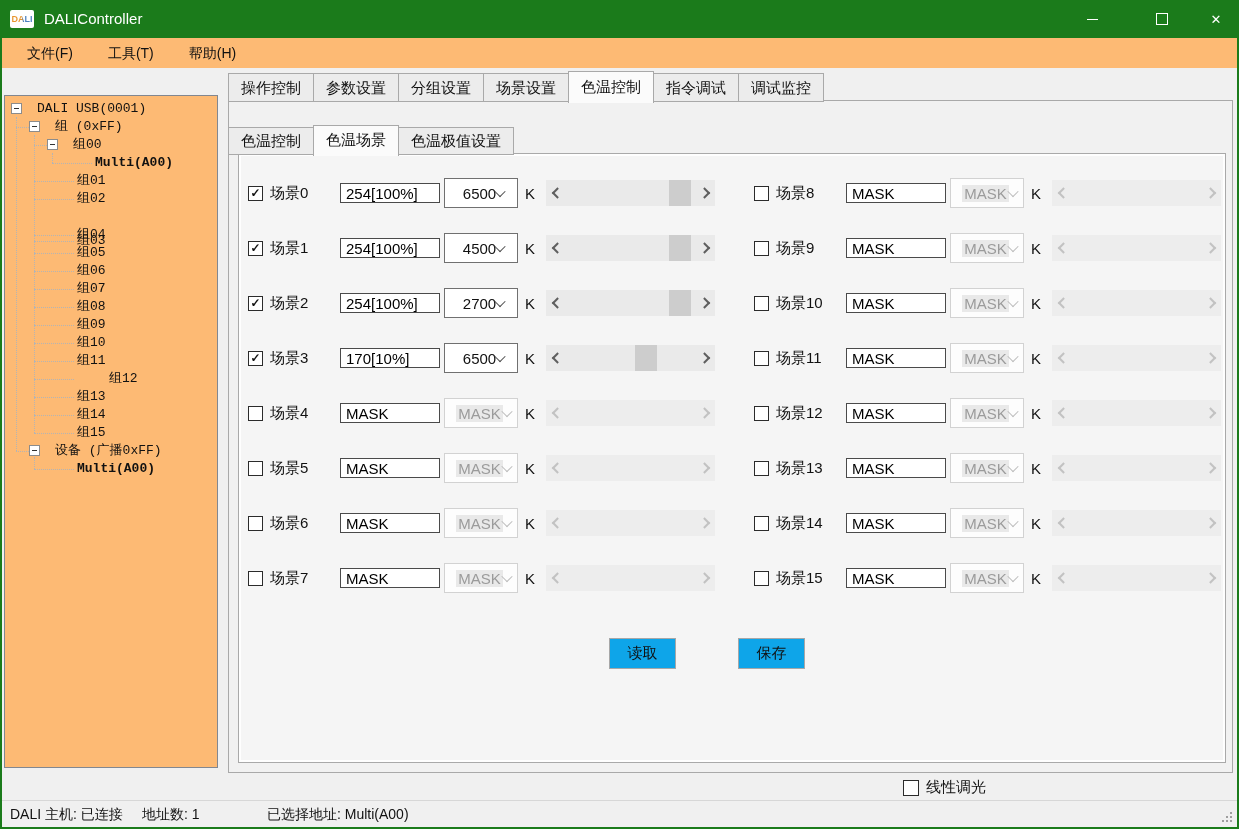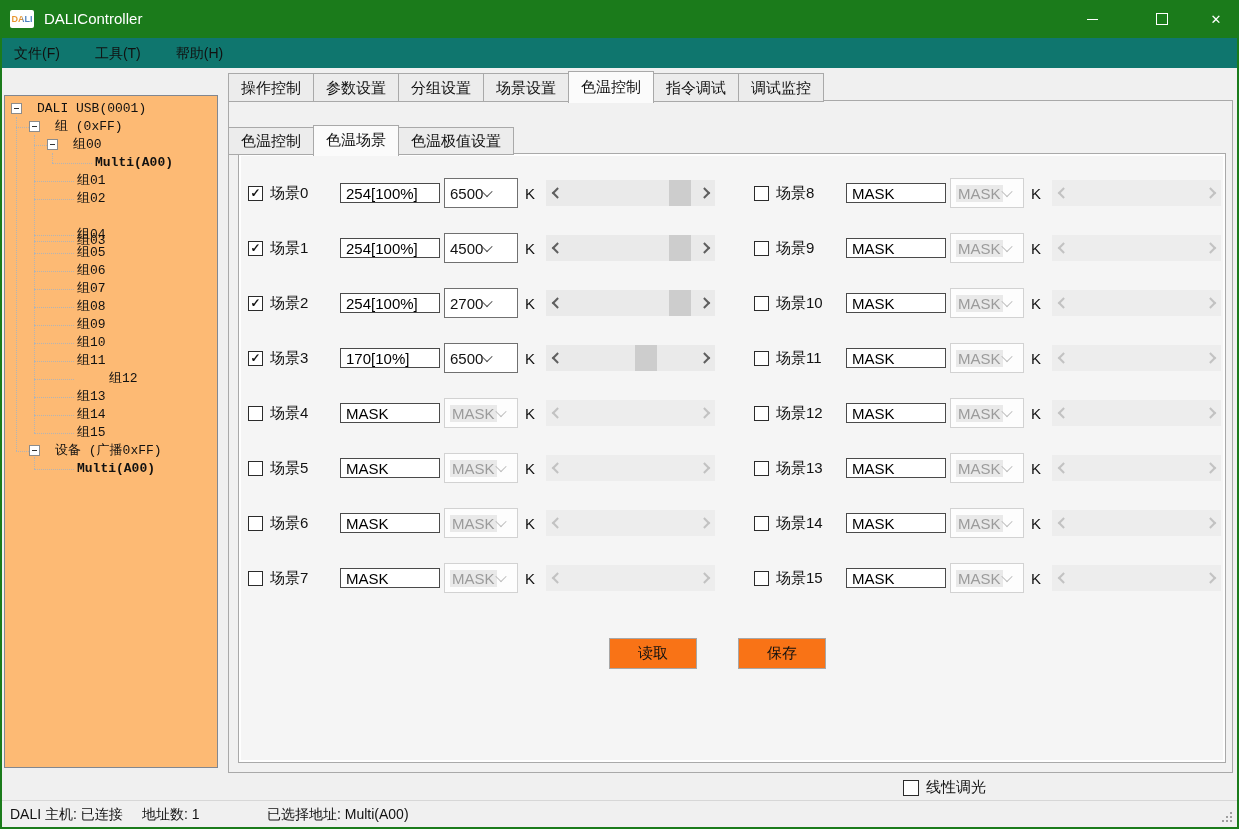--- a/index.html
+++ b/index.html
@@ -13,21 +13,21 @@
   .edge.bottom{left:0;top:827px;width:1239px;height:2px;}
   .app-icon{position:absolute;left:10px;top:10px;width:24px;height:18px;background:#fff;border-radius:2px;
             display:flex;align-items:center;justify-content:center;font-size:9px;font-weight:bold;color:#e8952f;letter-spacing:0;}
   .app-icon span{background:linear-gradient(90deg,#e8952f 45%,#4a7fc1 55%);-webkit-background-clip:text;background-clip:text;color:transparent;}
   .title-text{position:absolute;left:44px;top:0;height:38px;line-height:38px;color:#fff;font-size:15px;}
   .win-btn{position:absolute;top:0;width:46px;height:38px;display:flex;align-items:center;justify-content:center;}
   .glyph-min{width:11px;height:1px;background:#fff;}
   .glyph-max{width:10px;height:10px;border:1px solid #fff;}
   .glyph-close{color:#fff;font-size:13px;line-height:1;}
   
-  .menubar{position:absolute;left:2px;top:38px;width:1235px;height:30px;background:#0f766e;display:flex;align-items:center;padding-left:0;box-sizing:border-box;}
+  .menubar{position:absolute;left:2px;top:38px;width:1235px;height:30px;background:#fdba74;display:flex;align-items:center;padding-left:13px;box-sizing:border-box;}
   .menu-item{padding:0 12px;font-size:14px;height:30px;line-height:30px;margin-right:11px;}
   
   .tree-panel{position:absolute;left:4px;top:95px;width:214px;height:673px;background:#fdba74;border:1px solid #828790;box-sizing:border-box;
               font-family:"Liberation Mono",monospace;font-size:13px;overflow:hidden;}
   .tree-guide-v{position:absolute;width:0;border-left:1px dotted #b4b4b4;}
   .tree-row{position:absolute;left:0;right:0;height:18px;}
   .tree-stub{position:absolute;top:9px;height:0;border-top:1px dotted #b4b4b4;}
   .expander{position:absolute;top:3px;width:11px;height:11px;border:1px solid #8c8c8c;background:#fff;box-sizing:border-box;
             display:flex;align-items:center;justify-content:center;}
   .expander .minus{width:5px;height:1px;background:#333;}
@@ -47,40 +47,40 @@
   .scene-row{position:absolute;display:flex;align-items:center;height:30px;}
   .checkbox{width:13px;height:13px;border:1px solid #2b2b2b;background:#fff;box-sizing:content-box;
             display:flex;align-items:center;justify-content:center;flex:none;}
   .checkbox .check{display:none;font-size:12px;font-weight:700;color:#111;line-height:1;}
   .checkbox.checked .check{display:block;}
   .scene-row .checkbox{margin-right:7px;}
   .scene-label{width:70px;font-size:15px;flex:none;}
   .scene-value{width:100px;height:20px;box-sizing:border-box;border:1px solid #4a4a4a;background:#fff;font-family:"Liberation Sans",sans-serif;
                font-size:15px;padding:0 5px;flex:none;outline:none;}
   .combo{width:74px;height:30px;box-sizing:border-box;border:1px solid #707070;background:#fff;margin-left:4px;
-         display:flex;align-items:center;justify-content:flex-start;padding:0 0 0 5px;flex:none;}
+         display:flex;align-items:center;justify-content:center;padding:0 0 0 5px;flex:none;}
   .combo-text{font-size:15px;color:#111;line-height:1;}
   .combo-chev{width:7px;height:7px;border-right:1.5px solid #4d4d4d;border-bottom:1.5px solid #4d4d4d;
               transform:rotate(45deg) translate(-1px,-1px);flex:none;}
   .combo.disabled{border-color:#d2d2d2;background:#fdfdfd;}
   .combo.disabled .combo-text{color:#9b9b9b;background:#e9e9e9;padding:1px 2px;}
   .combo.disabled .combo-chev{border-color:#bdbdbd;}
   .unit{font-size:15px;margin-left:7px;width:13px;flex:none;}
   .hscroll{position:relative;width:169px;height:26px;background:#eaeaea;margin-left:8px;flex:none;}
   .hscroll .arr{position:absolute;top:0;bottom:0;width:17px;display:flex;align-items:center;justify-content:center;}
   .hscroll .arr.left{left:1px;}
   .hscroll .arr.right{right:1px;}
   .hscroll .arr i{width:6px;height:6px;display:block;border-left:2px solid #5f5f5f;border-bottom:2px solid #5f5f5f;}
   .hscroll .arr.left i{transform:rotate(45deg) translate(1px,-1px);}
   .hscroll .arr.right i{transform:rotate(-135deg) translate(1px,-1px);}
   .hscroll.disabled{background:#ededed;}
   .hscroll.disabled .arr i{border-color:#c2c2c2;}
   .thumb{position:absolute;top:0;width:22px;height:26px;background:#cdcdcd;}
   
-  .btn{position:absolute;width:88px;height:31px;background:#f97316;border:1px solid #a7a7a7;font-family:"Liberation Sans",sans-serif;
+  .btn{position:absolute;width:67px;height:31px;background:#0ea5e9;border:1px solid #a7a7a7;font-family:"Liberation Sans",sans-serif;
        font-size:15px;color:#111;display:flex;align-items:center;justify-content:center;padding:0;}
   
   .linear-dim{position:absolute;left:903px;top:778px;display:flex;align-items:center;font-size:15px;}
   .linear-dim .checkbox{width:14px;height:14px;margin-right:7px;}
   .statusbar{position:absolute;left:2px;top:800px;width:1235px;height:27px;background:#f0f0f0;border-top:1px solid #d7d7d7;box-sizing:border-box;font-size:14px;}
   .status-item{position:absolute;top:0;height:27px;line-height:26px;white-space:nowrap;}
   .grip{position:absolute;right:5px;bottom:5px;width:2px;height:2px;background:#9e9e9e;
         box-shadow:-4px 0 0 #9e9e9e,-8px 0 0 #9e9e9e,0 -4px 0 #9e9e9e,-4px -4px 0 #9e9e9e,0 -8px 0 #9e9e9e;}
 </style>
 </head>

